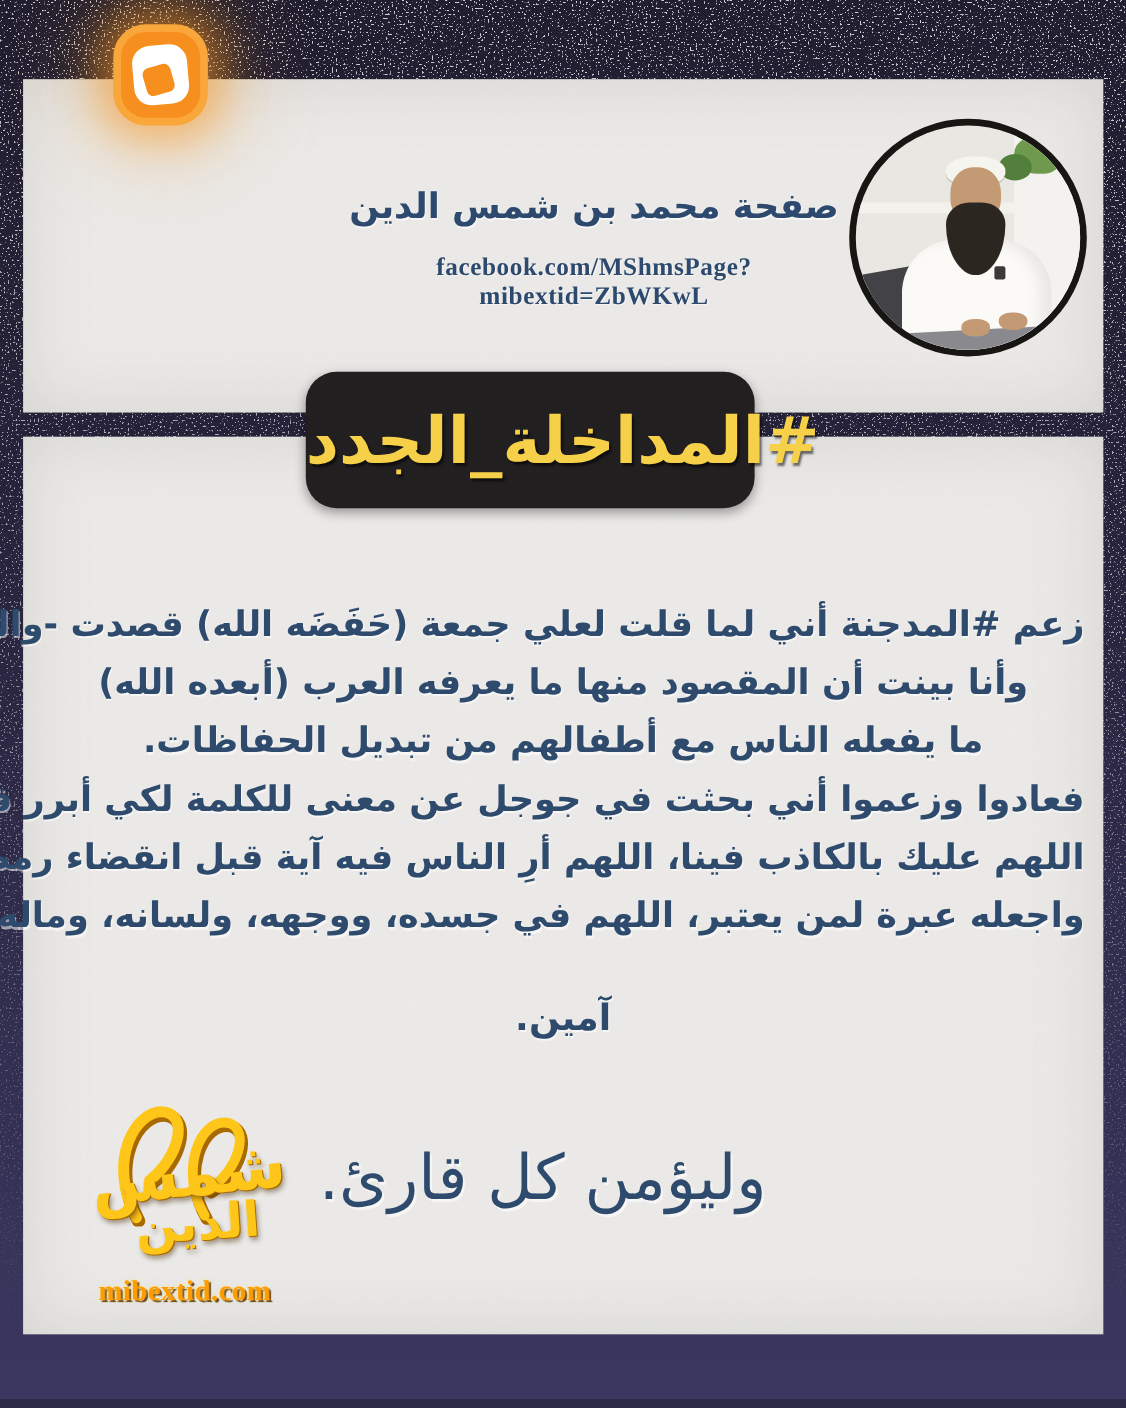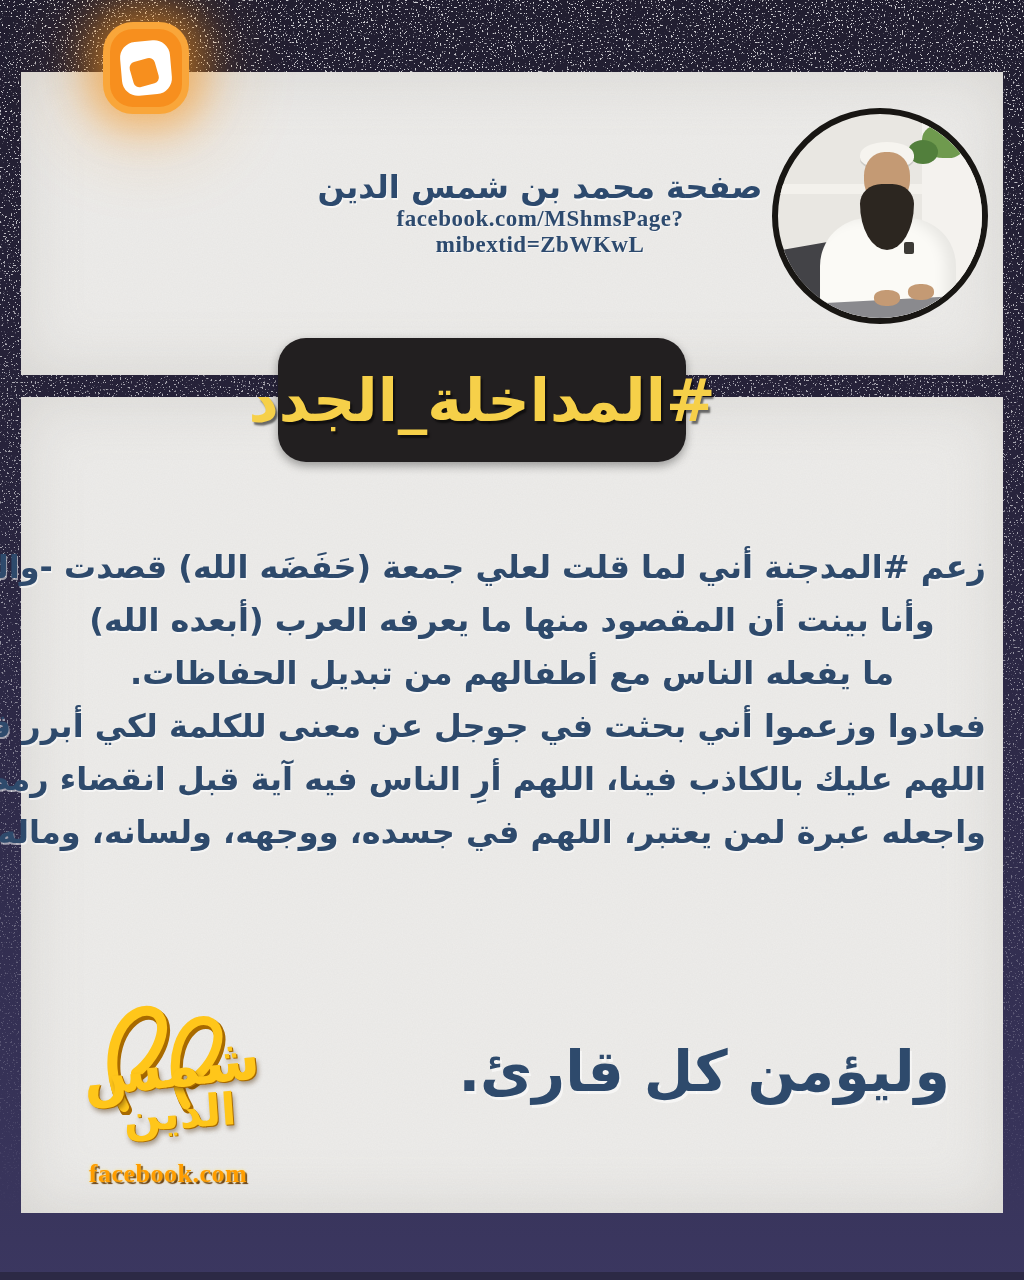--- a/index.html
+++ b/index.html
@@ -28,21 +28,21 @@
     box-shadow:0 0 36px 14px rgba(248,150,30,.5), 0 0 80px 30px rgba(248,150,30,.22);
     display:flex; align-items:center; justify-content:center; }
   .app-logo-white { width:50px; height:54px; background:#ffffff; border-radius:16px; transform:rotate(-5deg);
     display:flex; align-items:center; justify-content:center; }
   .app-logo-core { width:26px; height:26px; background:#f78f1e; border-radius:6px; transform:rotate(-11deg) translate(-3px,4px); }
 
   
   .header-text { position:absolute; left:310px; top:168px; width:460px; text-align:center; z-index:2; }
   .page-title { direction:rtl; font-size:32px; font-weight:bold; color:#2d4a6e; letter-spacing:0;
     text-shadow:1px 2px 0 rgba(255,255,255,.6); white-space:nowrap; }
-  .page-url { margin-top:0; font-family:"Liberation Serif", serif; font-size:23px; font-weight:bold;
+  .page-url { margin-top:24px; font-family:"Liberation Serif", serif; font-size:23px; font-weight:bold;
     color:#2d4a6e; text-shadow:1px 1px 0 rgba(255,255,255,.55); letter-spacing:.5px; }
 
   
   .avatar { position:absolute; left:772px; top:108px; width:216px; height:216px; z-index:2;
     border-radius:50%; border:6px solid #181613; overflow:hidden; background:#e9e7e2; }
   .avatar * { position:absolute; }
   .shelf-books { display:flex; }
   .shelf-books span { flex:1 0 auto; height:100%; margin-right:1px; }
   .row1 { left:0; top:18px; width:150px; height:52px; }
   .row1 span:nth-child(odd){ background:#7c6330; } .row1 span:nth-child(even){ background:#a8843c; }
@@ -65,34 +65,34 @@
   .beard { left:82px; top:70px; width:54px; height:66px; background:#2c2620; border-radius:40% 40% 50% 50%/30% 30% 70% 70%; }
   .smile { left:99px; top:76px; width:20px; height:7px; background:#7a5a40; border-radius:0 0 10px 10px; }
   .chest-mark { left:126px; top:128px; width:10px; height:12px; background:#3c3a36; border-radius:2px; }
   .laptop-screen { left:6px; top:128px; width:92px; height:76px; background:#434347; transform:rotate(-6deg) skewY(-4deg); border-radius:4px; }
   .laptop-deck { left:30px; top:186px; width:150px; height:30px; background:#8a8a8e; transform:rotate(-3deg); border-radius:4px; }
   .hand { width:26px; height:16px; background:#c49a74; border-radius:45%; }
   .hand-l { left:96px; top:176px; } .hand-r { left:130px; top:170px; }
 
   
   .hashtag-box { position:absolute; left:278px; top:338px; width:408px; height:124px; z-index:4;
-    background:#221f20; border-radius:28px; display:flex; align-items:center; justify-content:center;
+    background:#221f20; border-radius:28px; display:flex; align-items:center; 
     box-shadow:0 4px 10px rgba(0,0,0,.35); }
   .hashtag-text { direction:rtl; font-size:59px; font-weight:bold; color:#f6d049; white-space:nowrap;
     text-shadow:2px 3px 2px rgba(0,0,0,.55); }
 
   
   .post-body { position:absolute; left:38px; top:541px; width:948px; z-index:2;
     direction:rtl; text-align:center; color:#2e4a6c; font-weight:bold; font-size:32px; line-height:53px;
     text-shadow:1px 2px 0 rgba(255,255,255,.55); }
   .post-line { white-space:nowrap; }
   .amen { margin-top:39px; font-size:33px; }
 
   .closing { position:absolute; left:290px; top:1038px; width:660px; z-index:2;
-    direction:rtl; text-align:right; color:#2e4a6c; font-weight:bold; font-size:57px;
+    direction:rtl; text-align:left; color:#2e4a6c; font-weight:normal; font-size:57px;
     text-shadow:2px 3px 0 rgba(255,255,255,.55); white-space:nowrap; }
 
   
   .watermark { position:absolute; left:48px; top:995px; width:240px; height:200px; z-index:2; }
   .swash { position:absolute; left:18px; top:0; }
   .callig { position:absolute; direction:rtl; font-weight:bold; color:#ffc61a;
     text-shadow:1px 1px 0 #a86a00, 2px 4px 5px rgba(70,40,0,.45); white-space:nowrap; }
   .callig-1 { right:28px; top:38px; font-size:58px; transform:rotate(-6deg); }
   .callig-2 { right:52px; top:92px; font-size:44px; transform:rotate(-4deg); }
   .site-url { position:absolute; left:0; bottom:6px; width:100%; text-align:center;
@@ -211,29 +211,30 @@
     </svg>
   </div>
 
   <div class="post-body" dir="rtl">
     <div class="post-line">زعم #المدجنة أني لما قلت لعلي جمعة (حَفَضَه الله) قصدت -والعياذ بالله-</div>
     <div class="post-line">وأنا بينت أن المقصود منها ما يعرفه العرب (أبعده الله)</div>
     <div class="post-line">ما يفعله الناس مع أطفالهم من تبديل الحفاظات.</div>
     <div class="post-line">فعادوا وزعموا أني بحثت في جوجل عن معنى للكلمة لكي أبرر قولتي</div>
     <div class="post-line">اللهم عليك بالكاذب فينا، اللهم أرِ الناس فيه آية قبل انقضاء رمضان،</div>
     <div class="post-line">واجعله عبرة لمن يعتبر، اللهم في جسده، ووجهه، ولسانه، وماله، وعرضه.</div>
+    <div class="amen">آمين.</div>
   </div>
 
   <div class="closing" dir="rtl">وليؤمن كل قارئ.</div>
 
   <div class="watermark">
     <svg class="swash" width="200" height="120" aria-hidden="true">
       <path d="M58 112 C 30 60, 58 12, 84 16 C 106 20, 96 58, 70 78" fill="none" stroke="#a86a00" stroke-width="12" stroke-linecap="round" transform="translate(2,3)"></path>
       <path d="M58 112 C 30 60, 58 12, 84 16 C 106 20, 96 58, 70 78" fill="none" stroke="#ffc61a" stroke-width="10" stroke-linecap="round"></path>
       <path d="M120 110 C 96 70, 116 20, 142 26 C 162 32, 150 70, 124 86" fill="none" stroke="#a86a00" stroke-width="11" stroke-linecap="round" transform="translate(2,3)"></path>
       <path d="M120 110 C 96 70, 116 20, 142 26 C 162 32, 150 70, 124 86" fill="none" stroke="#ffc61a" stroke-width="9" stroke-linecap="round"></path>
     </svg>
     <div class="callig callig-1" dir="rtl">شمس</div>
     <div class="callig callig-2" dir="rtl">الدين</div>
-    <div class="site-url">facebook.com</div>
+    <div class="site-url">mibextid.com</div>
   </div>
 
 </div>
 
 </body></html>

